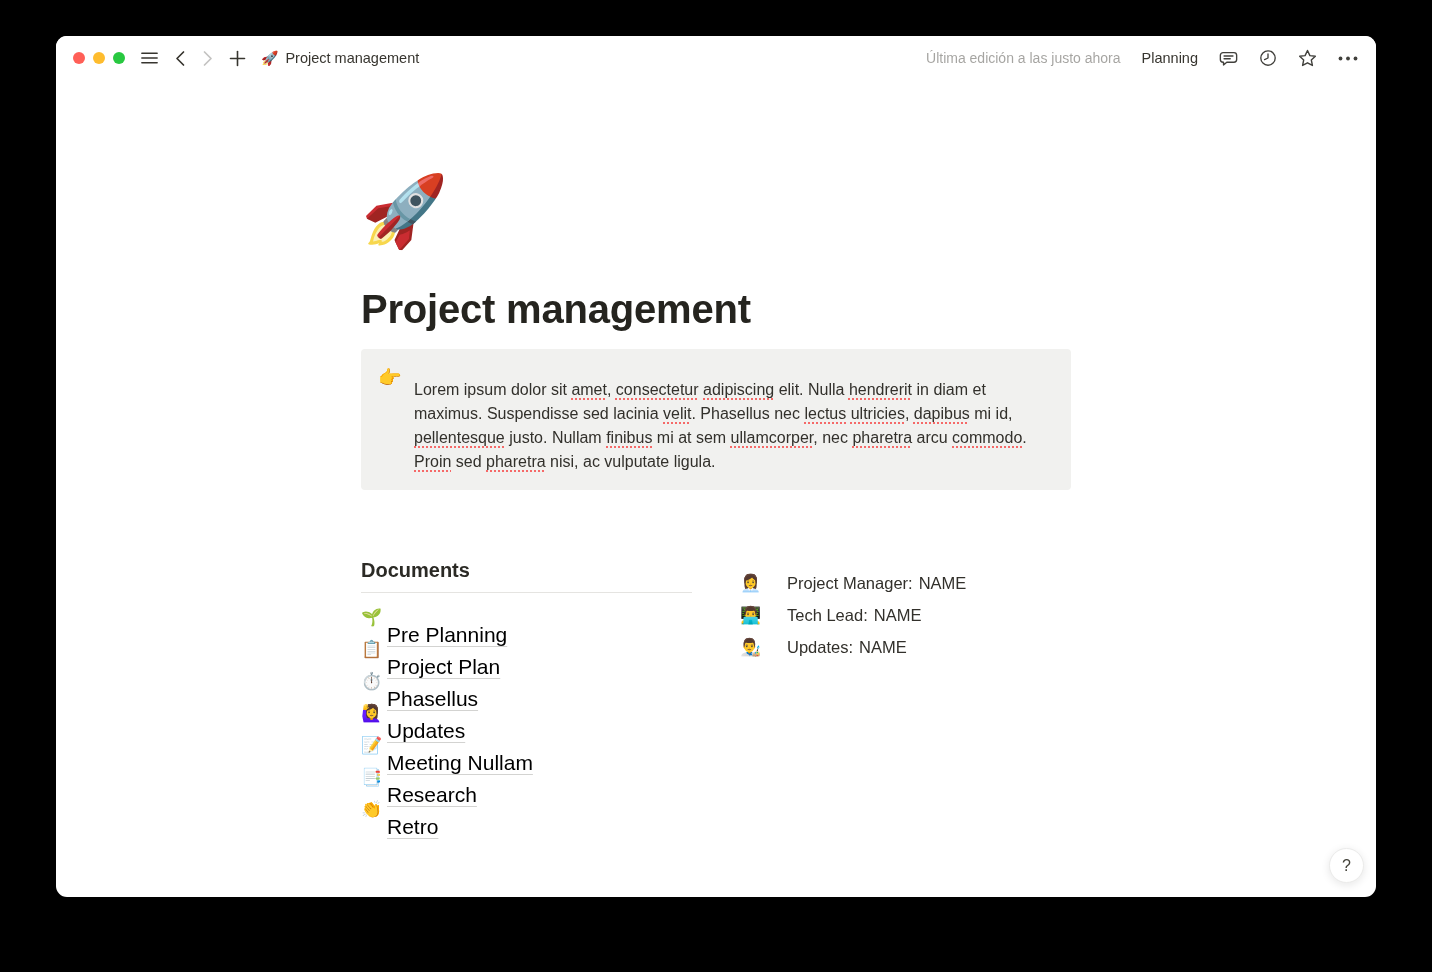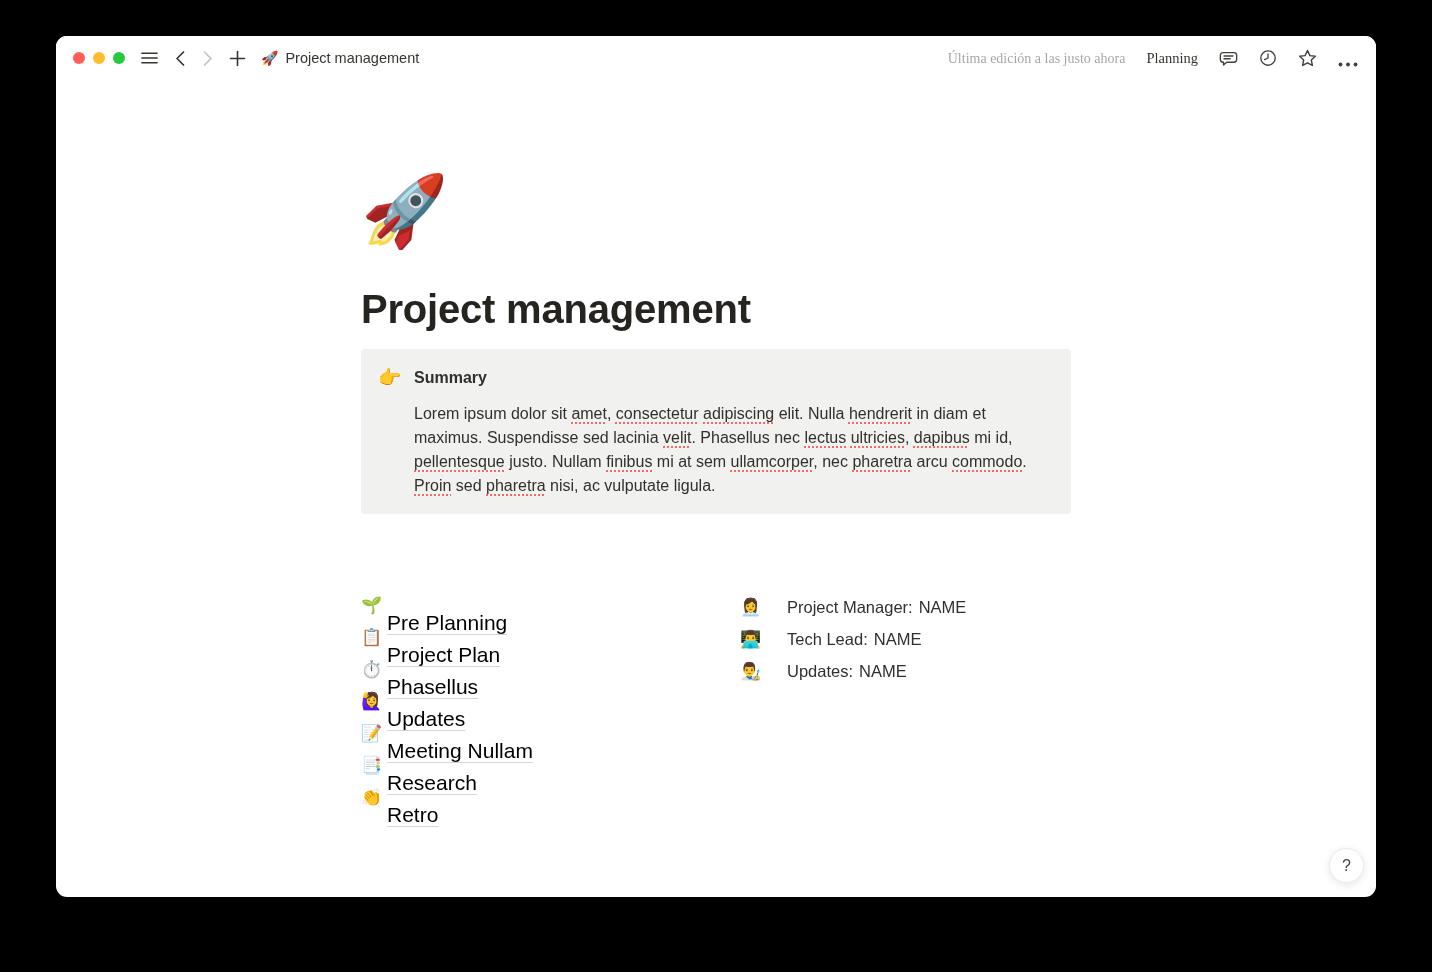--- a/index.html
+++ b/index.html
@@ -36,23 +36,22 @@
   .tb-btn.disabled { color: rgba(55,53,47,0.30); }
   .breadcrumb {
     display: flex; align-items: center; gap: 7px;
     margin-left: 15px;
     font-size: 14.5px; color: #37352f;
     cursor: pointer;
   }
   .breadcrumb .crumb-icon { font-size: 14px; line-height: 1; }
   .tb-right {
     margin-left: auto;
-    display: flex; align-items: flex-end; gap: 21px;
+    display: flex; align-items: center; gap: 21px;
     color: #37352f;
-    font-family: Liberation Serif, serif;
   }
   .last-edited { font-size: 14px; color: rgba(55,53,47,0.45); cursor: default; }
   .share { font-size: 14.5px; cursor: pointer; }
   .tb-right .icon-btn { display: flex; align-items: center; cursor: pointer; color: #41403c; }
   
   .page-scroll { height: calc(100% - 44px); overflow: hidden; position: relative; }
   .content { width: 710px; margin: 0 auto; }
   .page-icon {
     margin-top: 92px;
     font-size: 70px; line-height: 78px;
@@ -207,27 +206,27 @@
   </div>
 
   <div class="page-scroll">
     <div class="content">
       <div class="page-icon">🚀</div>
       <h1 class="page-title">Project management</h1>
 
       <div class="callout">
         <div class="callout-emoji">👉</div>
         <div class="callout-body">
-          <div class="callout-heading">Summary</div>
           <div class="callout-paragraph"><span>Lorem ipsum dolor sit </span><span class="sp">amet</span><span>, </span><span class="sp">consectetur</span><span> </span><span class="sp">adipiscing</span><span> elit. Nulla </span><span class="sp">hendrerit</span><span> in diam et maximus. Suspendisse sed lacinia </span><span class="sp">velit</span><span>. Phasellus nec </span><span class="sp">lectus</span><span> </span><span class="sp">ultricies</span><span>, </span><span class="sp">dapibus</span><span> mi id, </span><span class="sp">pellentesque</span><span> justo. Nullam </span><span class="sp">finibus</span><span> mi at sem </span><span class="sp">ullamcorper</span><span>, nec </span><span class="sp">pharetra</span><span> arcu </span><span class="sp">commodo</span><span>. </span><span class="sp">Proin</span><span> sed </span><span class="sp">pharetra</span><span> nisi, ac vulputate ligula.</span></div>
         </div>
       </div>
 
       <div class="columns">
         <div class="col">
+          <div class="col-heading">Documents</div>
           <div class="doc-list">
               <div class="doc-item">
                 <span class="doc-emoji">🌱</span>
                 <span class="doc-label">Pre Planning</span>
               </div>
               <div class="doc-item">
                 <span class="doc-emoji">📋</span>
                 <span class="doc-label">Project Plan</span>
               </div>
               <div class="doc-item">

